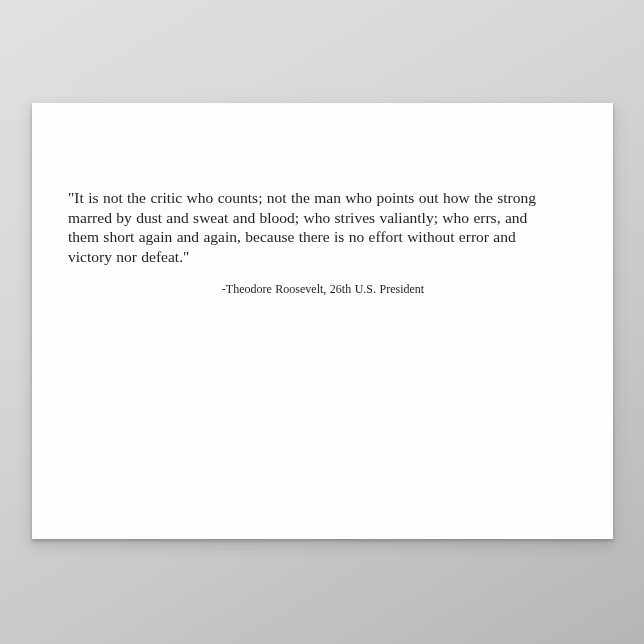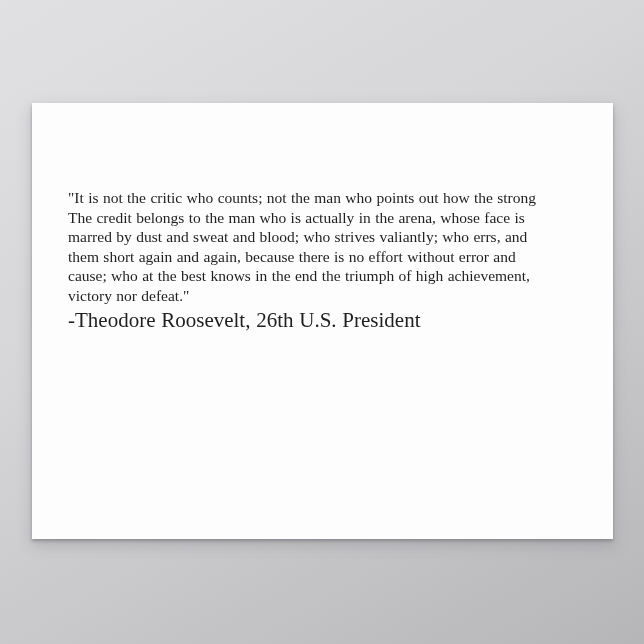--- a/index.html
+++ b/index.html
@@ -31,36 +31,34 @@
     width: 510px;
     color: #1f1f1f;
   }
   .quote-line {
     font-size: 15.5px;
     line-height: 19.5px;
     white-space: nowrap;
     word-spacing: 0.5px;
   }
   .attribution {
-    font-size: 21px;
+    font-size: 12px;
     line-height: 19.5px;
-    margin-top: 6px;
-    text-align: left;
+    margin-top: 14px;
+    text-align: center;
     white-space: nowrap;
     word-spacing: 0.5px;
   }
 </style>
 </head>
 <body>
 
 <div class="canvas">
   <div class="poster">
     <div class="quote-block">
       <div class="quote-line">"It is not the critic who counts; not the man who points out how the strong</div>
-      <div class="quote-line">The credit belongs to the man who is actually in the arena, whose face is</div>
       <div class="quote-line">marred by dust and sweat and blood; who strives valiantly; who errs, and</div>
       <div class="quote-line">them short again and again, because there is no effort without error and</div>
-      <div class="quote-line">cause; who at the best knows in the end the triumph of high achievement,</div>
       <div class="quote-line">victory nor defeat."</div>
       <div class="attribution">-Theodore Roosevelt, 26th U.S. President</div>
     </div>
   </div>
 </div>
 
 </body></html>

